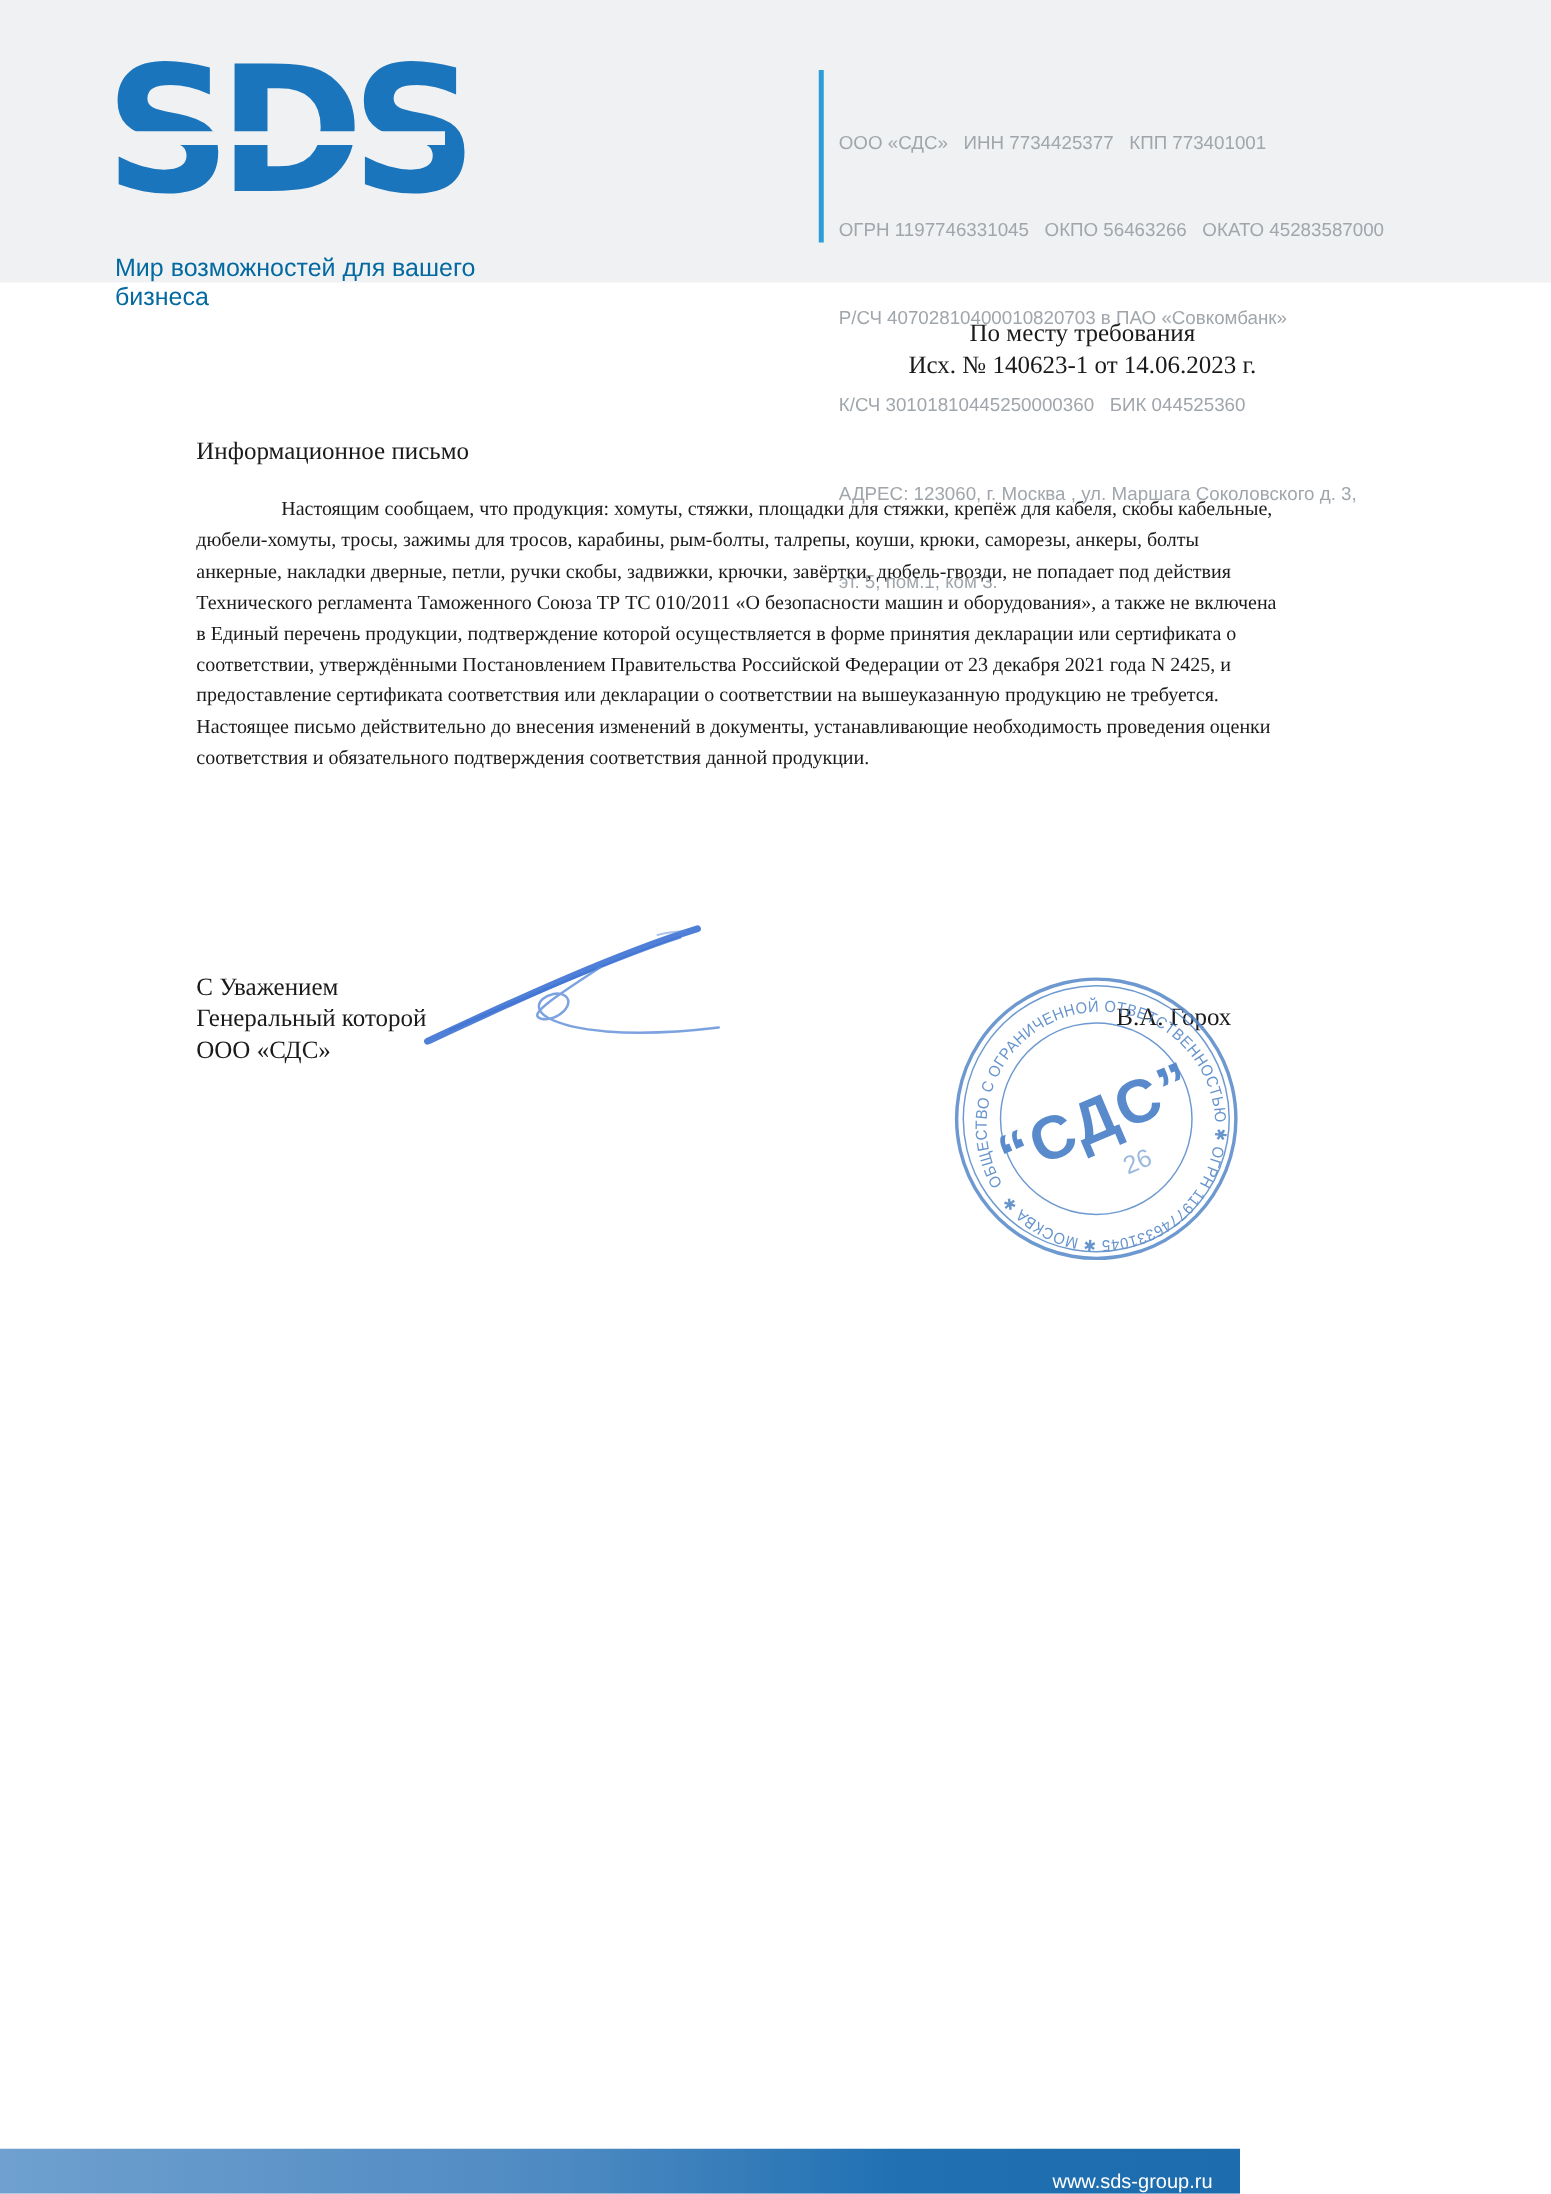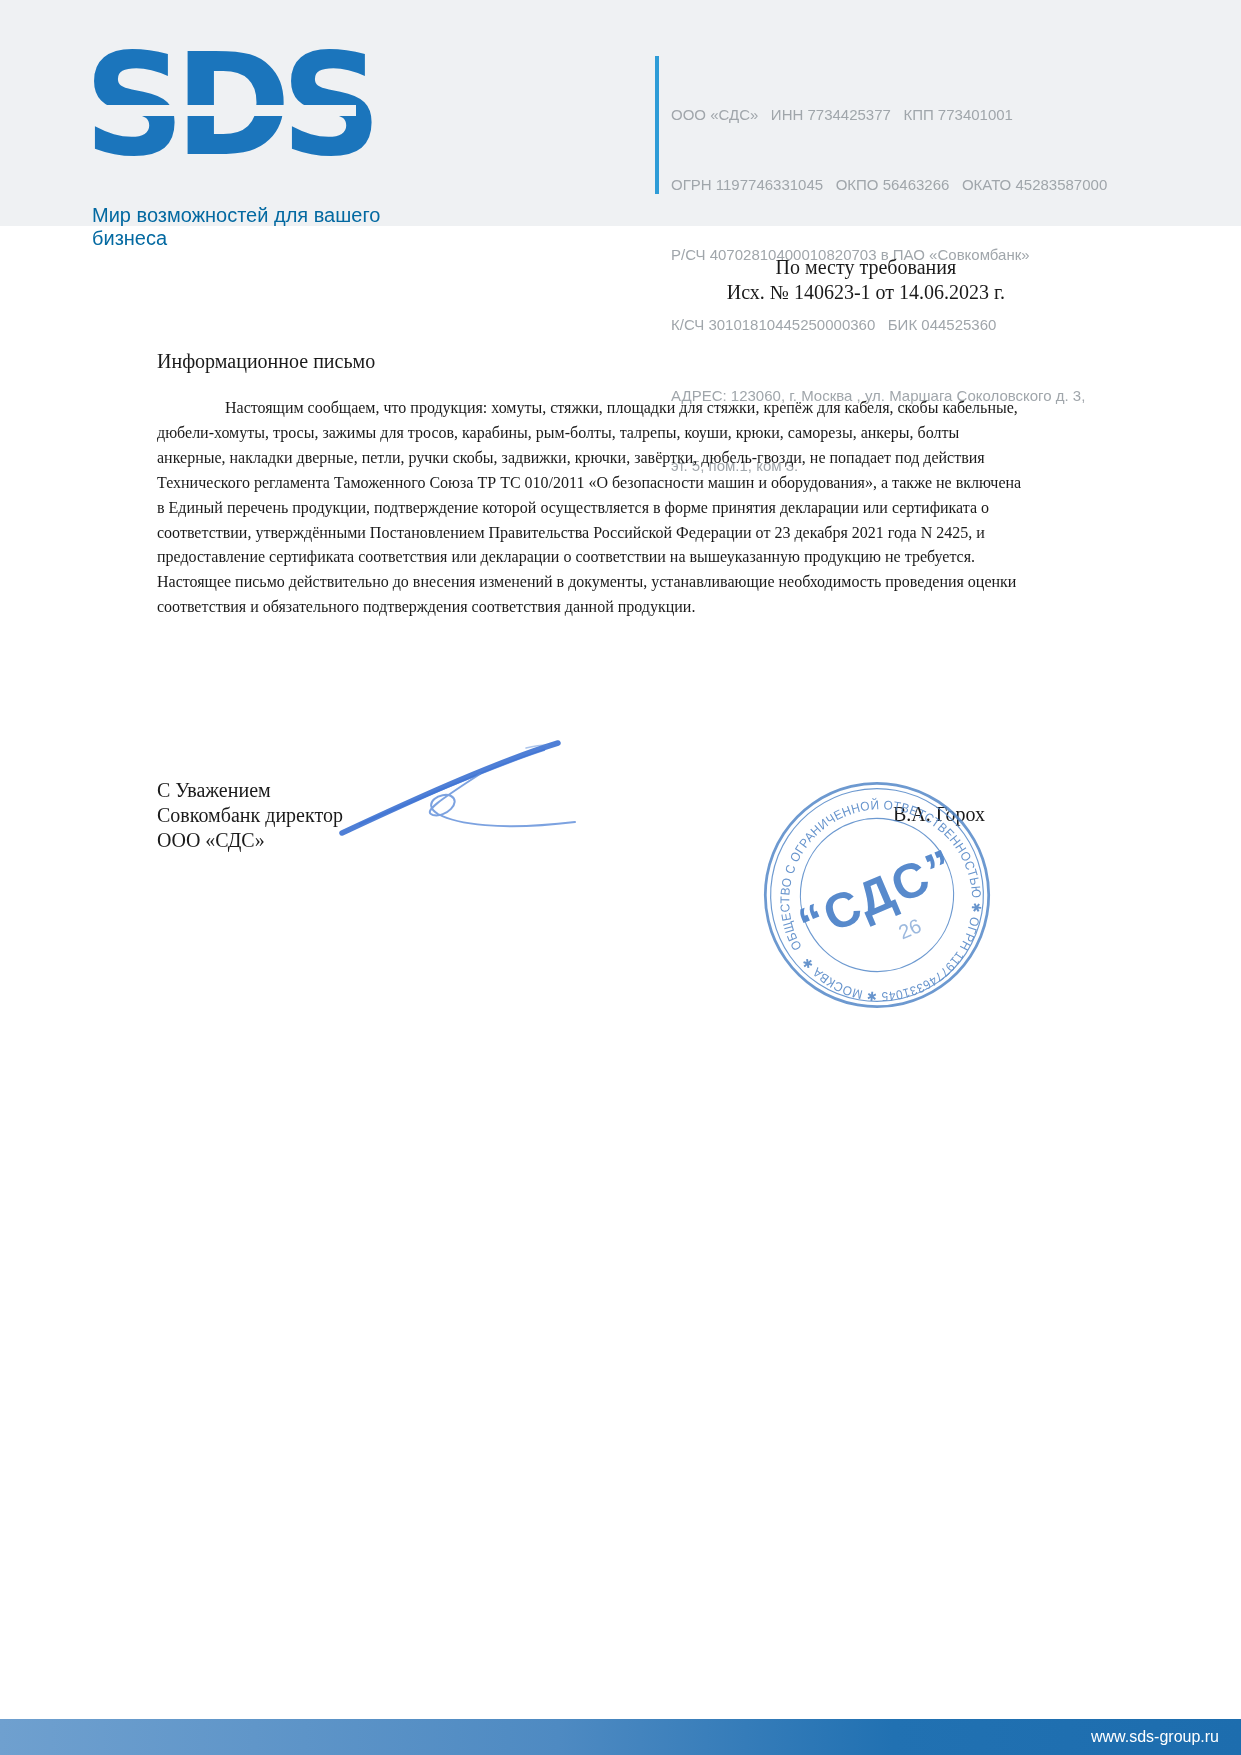--- a/index.html
+++ b/index.html
@@ -40,23 +40,23 @@
   .sig-block { position:absolute; top:778px; left:157px; font-size:20px; line-height:25px; }
   .signature-svg { position:absolute; top:738px; left:330px; width:250px; height:100px; }
   .signer-name { position:absolute; top:803px; left:893px; font-size:20px; }
 
   
   .stamp-svg { position:absolute; top:778px; left:760px; width:234px; height:234px; opacity:0.85; }
   .stamp-svg text { font-family:"Liberation Sans","DejaVu Sans",sans-serif; }
 
   
   .footer-bar {
-    position:absolute; left:0; top:1719px; width:1241px; height:36px;
+    position:absolute; left:0; top:1719px; width:992px; height:36px;
     background:linear-gradient(90deg,#6fa0cf 0%,#4e8ac2 45%,#2171b2 72%,#1d6dae 100%);
-    display:flex; align-items:center; justify-content:flex-end; padding-right:22px;
+    display:flex; align-items:flex-end; justify-content:flex-end; padding-right:22px;
   }
   .footer-url {
     font-family:"Liberation Sans","DejaVu Sans",sans-serif;
     font-size:16px; color:#ffffff;
   }
 </style>
 </head>
 <body>
 
 <div class="page">
@@ -85,21 +85,21 @@
 
   <div class="letter-title">Информационное письмо</div>
 
   <div class="letter-body">
     <p class="p1">Настоящим сообщаем, что продукция: хомуты, стяжки, площадки для стяжки, крепёж для кабеля, скобы кабельные, дюбели-хомуты, тросы, зажимы для тросов, карабины, рым-болты, талрепы, коуши, крюки, саморезы, анкеры, болты анкерные, накладки дверные, петли, ручки скобы, задвижки, крючки, завёртки, дюбель-гвозди, не попадает под действия Технического регламента Таможенного Союза ТР ТС 010/2011 «О безопасности машин и оборудования», а также не включена в Единый перечень продукции, подтверждение которой осуществляется в форме принятия декларации или сертификата о соответствии, утверждёнными Постановлением Правительства Российской Федерации от 23 декабря 2021 года N 2425, и предоставление сертификата соответствия или декларации о соответствии на вышеуказанную продукцию не требуется.</p>
     <p class="p2">Настоящее письмо действительно до внесения изменений в документы, устанавливающие необходимость проведения оценки соответствия и обязательного подтверждения соответствия данной продукции.</p>
   </div>
 
   <div class="sig-block">
     <div>С Уважением</div>
-    <div>Совкомбанк директор</div>
+    <div>Генеральный которой</div>
     <div>ООО «СДС»</div>
   </div>
 
   <svg class="signature-svg" viewBox="0 0 250 100">
     <path d="M 12 95 C 70 68, 160 26, 228 5" fill="none" stroke="#3068cf" stroke-width="5.5" stroke-linecap="round" opacity="0.85"></path>
     <path d="M 30 86 C 95 58, 170 26, 214 12" fill="none" stroke="#3f74d4" stroke-width="2.2" stroke-linecap="round" opacity="0.7"></path>
     <path d="M 150 36 C 110 62, 92 74, 103 77 C 116 80, 132 64, 121 58 C 112 53, 90 65, 108 76 C 126 86, 170 93, 245 84" fill="none" stroke="#5b8bd8" stroke-width="2" stroke-linecap="round" opacity="0.8"></path>
     <path d="M 196 10 C 204 8, 210 7, 218 7" fill="none" stroke="#5b8bd8" stroke-width="1.5" stroke-linecap="round" opacity="0.5"></path>
   </svg>
 

